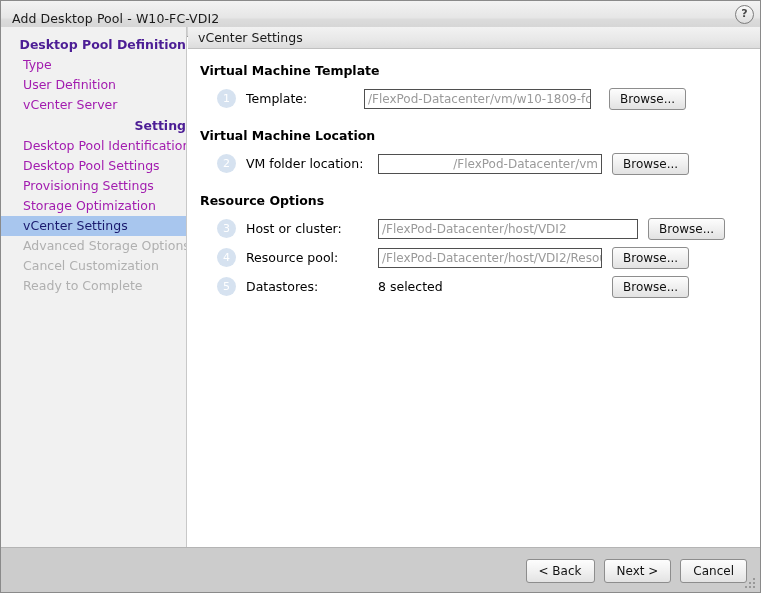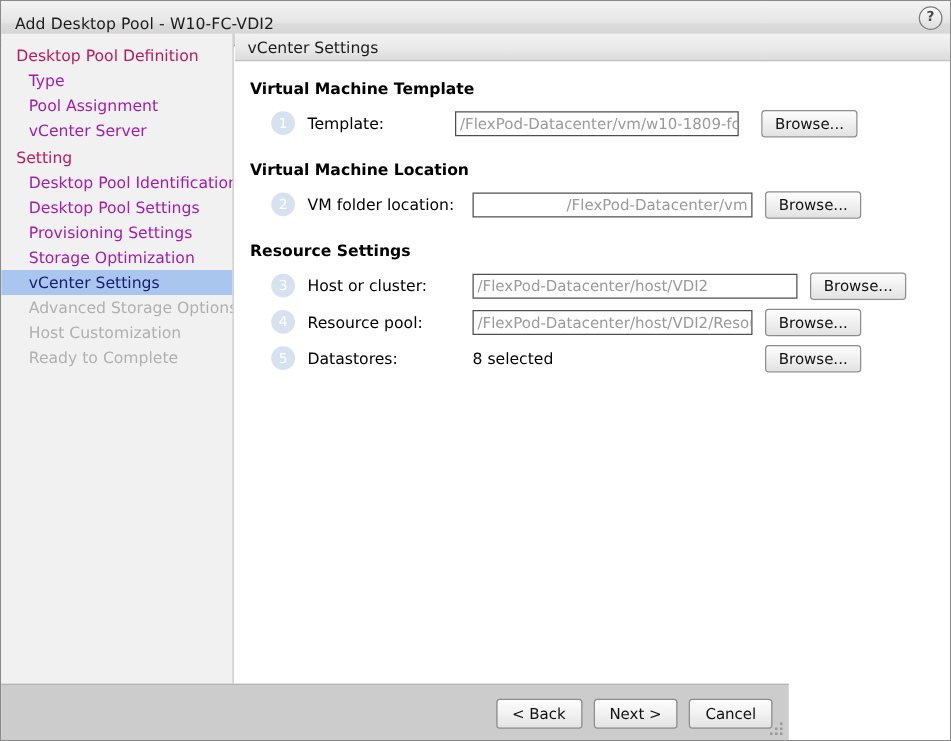--- a/index.html
+++ b/index.html
@@ -67,26 +67,27 @@
     top: 26px;
     width: 186px;
     height: 520px;
     box-sizing: border-box;
     background: #f1f1f1;
     border-right: 1px solid #c8c8c8;
     padding-top: 7px;
     overflow: hidden;
   }
   .nav-section {
-    font-weight: normal;
-    color: #be185d;
+    font-weight: bold;
+    color: #4c1d95;
     font-size: 12.5px;
     padding: 2px 0 2px 12px;
     line-height: 17px;
     white-space: nowrap;
+    text-align: right;
   }
   .nav-item {
     color: #a21caf;
     font-size: 12.5px;
     padding: 1px 0 1px 22px;
     line-height: 18px;
     white-space: nowrap;
     cursor: pointer;
   }
   .nav-item.selected {
@@ -213,21 +214,21 @@
 
   .row-datastores .field-label { width: 132px; }
   .row-datastores .plain-value { width: 224px; }
   .row-datastores .browse-button { margin-left: 10px; }
 
   
   #footer {
     position: absolute;
     left: 0;
     top: 546px;
-    width: 630px;
+    width: 759px;
     height: 45px;
     box-sizing: border-box;
     background: #cccccc;
     border-top: 1px solid #b4b4b4;
   }
   #footer-buttons {
     position: absolute;
     right: 13px;
     top: 11px;
     display: flex;
@@ -271,31 +272,31 @@
 
   <div id="titlebar">
     <span id="title-text">Add Desktop Pool - W10-FC-VDI2</span>
     <div id="help-button">?</div>
   </div>
 
   <div id="sidebar">
 
     <div class="nav-section">Desktop Pool Definition</div>
     <div class="nav-item">Type</div>
-    <div class="nav-item">Pool Assignment</div>
+    <div class="nav-item">User Definition</div>
     <div class="nav-item">vCenter Server</div>
 
     <div class="nav-section">Setting</div>
     <div class="nav-item">Desktop Pool Identification</div>
     <div class="nav-item">Desktop Pool Settings</div>
     <div class="nav-item">Provisioning Settings</div>
     <div class="nav-item">Storage Optimization</div>
     <div class="nav-item selected">vCenter Settings</div>
     <div class="nav-item disabled">Advanced Storage Options</div>
-    <div class="nav-item disabled">Host Customization</div>
+    <div class="nav-item disabled">Cancel Customization</div>
     <div class="nav-item disabled">Ready to Complete</div>
   </div>
 
   <div id="content">
     <div id="content-header">vCenter Settings</div>
 
     <div id="content-body">
 
       <div class="group-title">Virtual Machine Template</div>
 
@@ -308,21 +309,21 @@
 
       <div class="group-title spaced">Virtual Machine Location</div>
 
       <div class="field-row row-folder">
         <div class="step-circle">2</div>
         <div class="field-label">VM folder location:</div>
         <div class="field-input">/FlexPod-Datacenter/vm</div>
         <div class="browse-button">Browse...</div>
       </div>
 
-      <div class="group-title spaced">Resource Settings</div>
+      <div class="group-title spaced">Resource Options</div>
 
       <div class="field-row row-host">
         <div class="step-circle">3</div>
         <div class="field-label">Host or cluster:</div>
         <div class="field-input">/FlexPod-Datacenter/host/VDI2</div>
         <div class="browse-button">Browse...</div>
       </div>
 
       <div class="field-row row-pool">
         <div class="step-circle">4</div>

